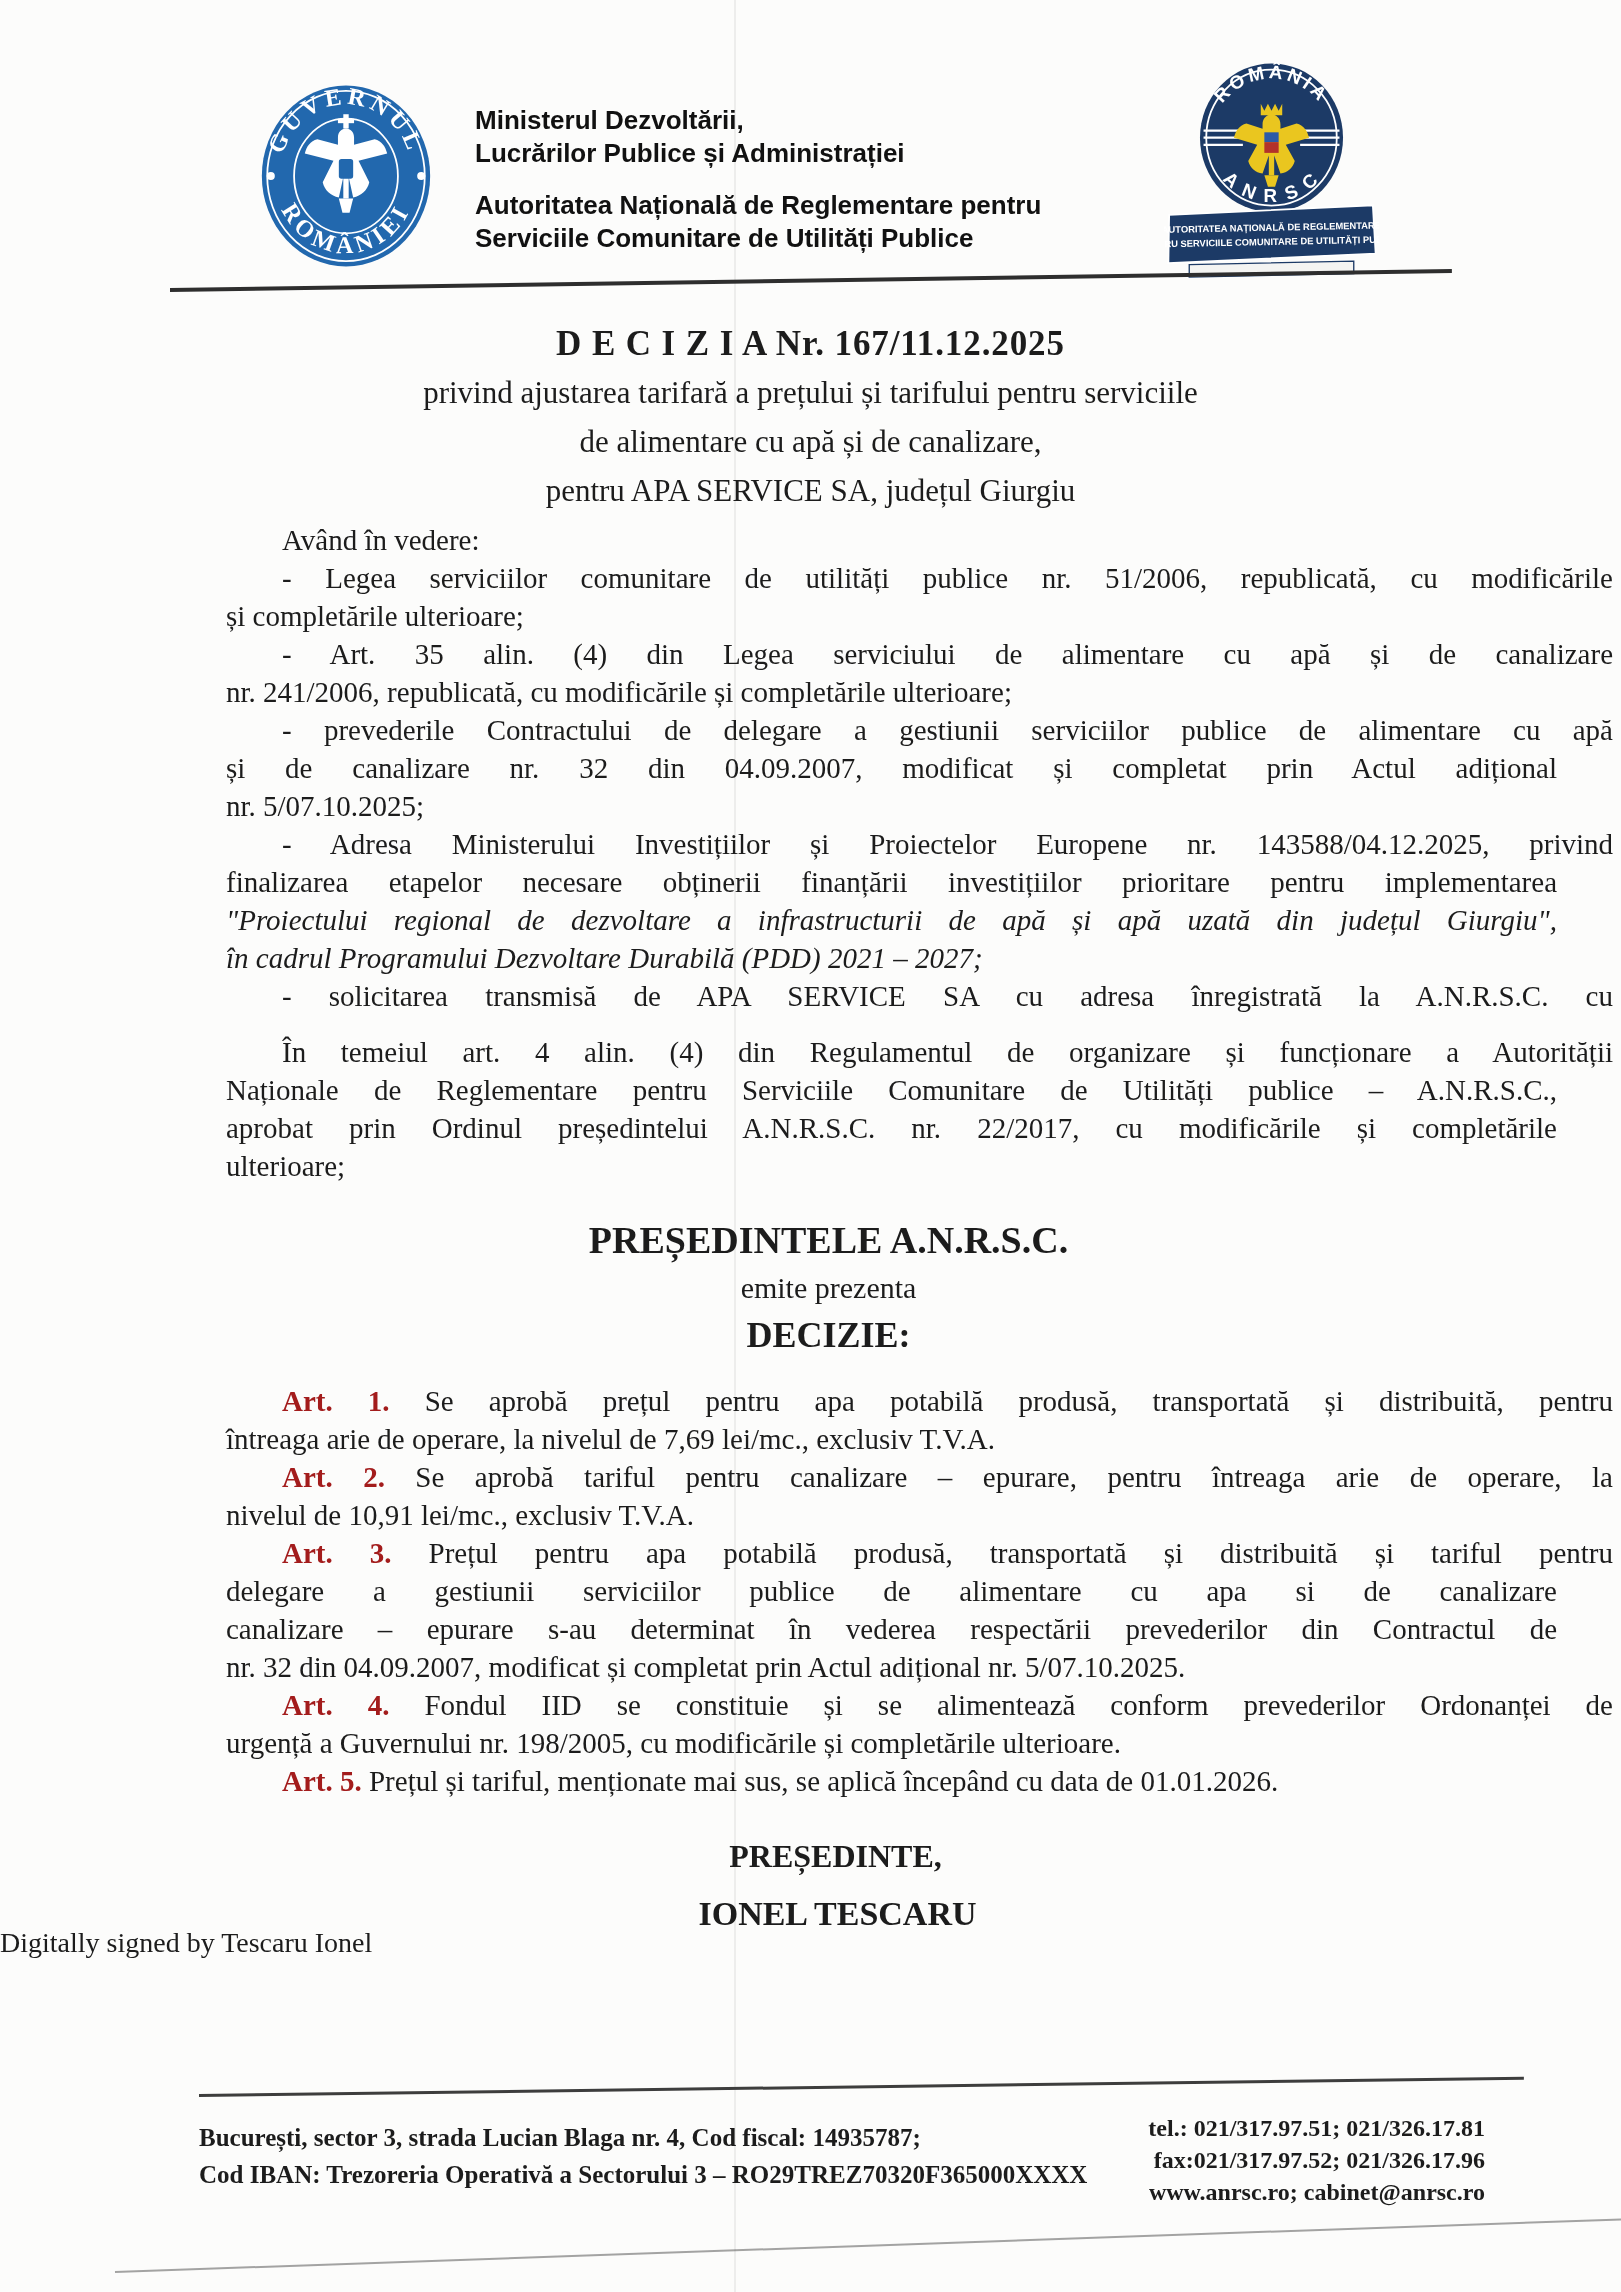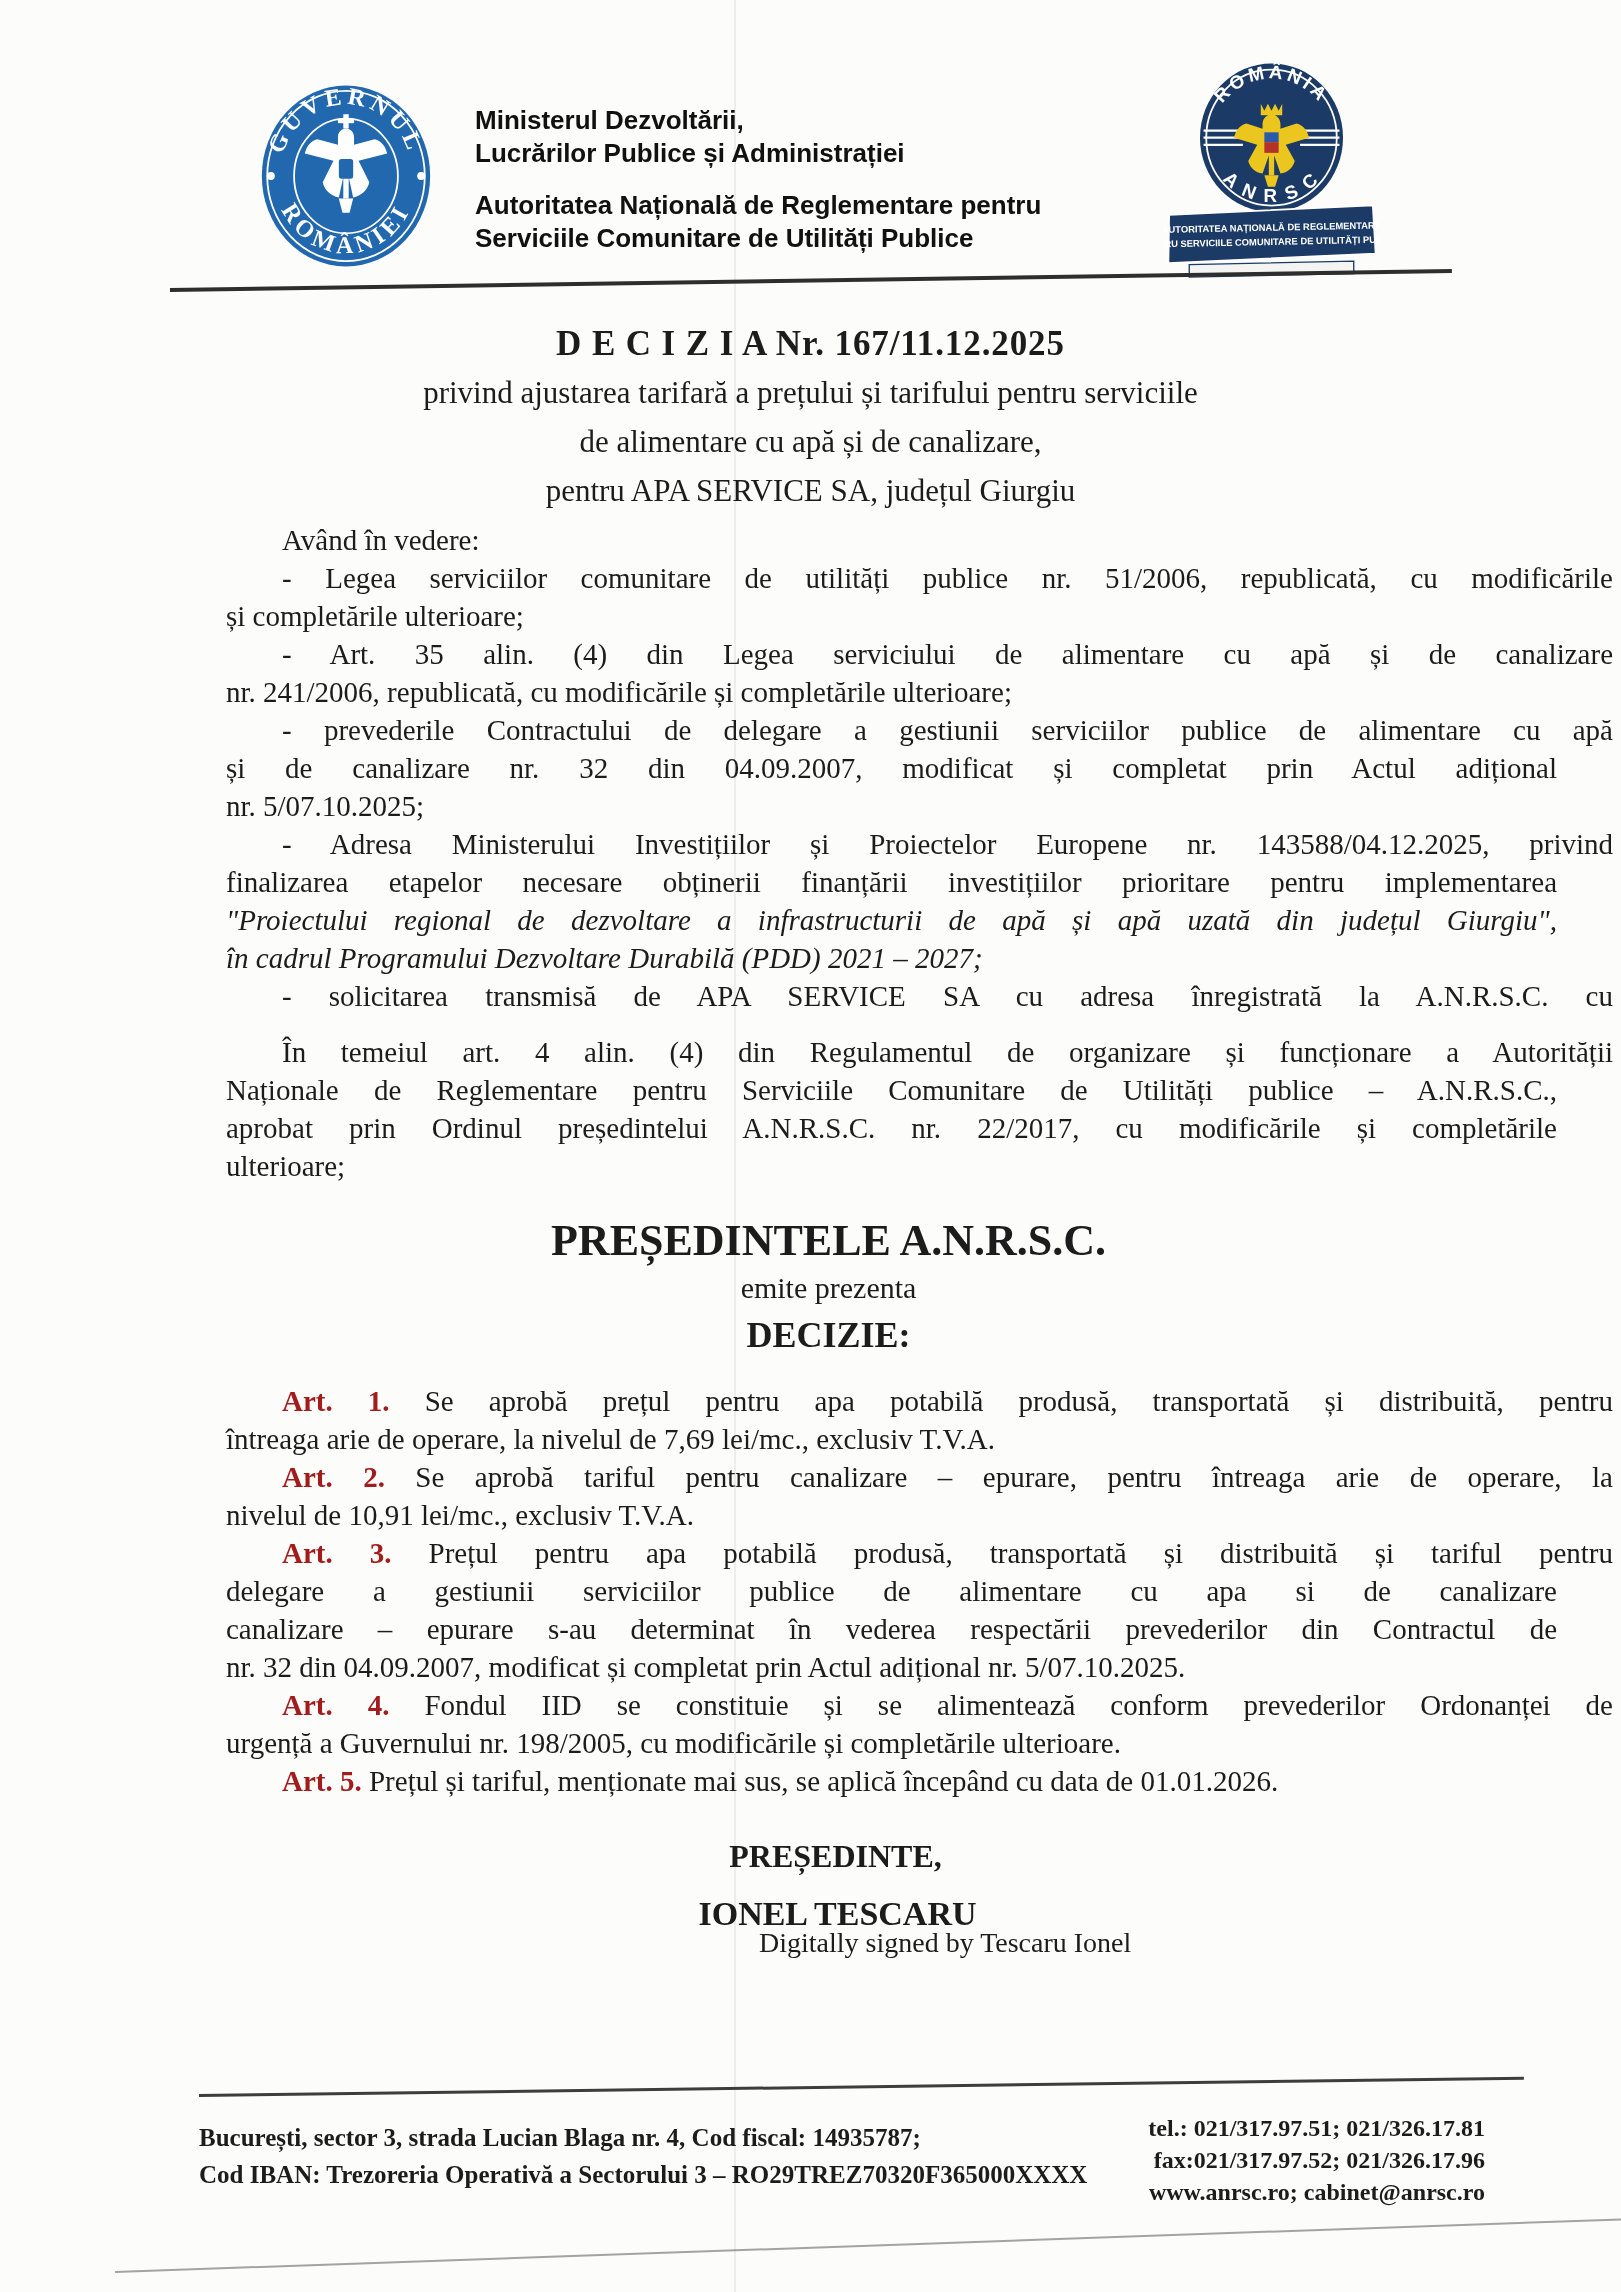--- a/index.html
+++ b/index.html
@@ -29,28 +29,28 @@
   .body-flow { position:absolute; left:226px; top:521px; width:1331px; font-size:29px; line-height:38px; }
   .para { margin:0; }
   .space-before { margin-top:18px; }
   .line { width:100%; }
   .just { text-align:justify; text-align-last:justify; }
   .ind { padding-left:56px; }
   .it { font-style:italic; }
   .art-label { color:var(--red); font-weight:bold; }
   
   .enact { text-align:center; margin:32px 0 23px; transform:translateX(-63px); }
-  .enact-1 { font-weight:bold; font-size:44px; line-height:47px; }
+  .enact-1 { font-weight:bold; font-size:38px; line-height:47px; }
   .enact-2 { font-size:30px; line-height:47px; }
   .enact-3 { font-weight:bold; font-size:36px; line-height:48px; }
   
   .signature { position:absolute; left:0; top:1838px; width:1621px; }
   .sig-role { text-align:center; font-weight:bold; font-size:32px; transform:translateX(25px); }
   .sig-name { text-align:center; font-weight:bold; font-size:34px; margin-top:19.7px; transform:translateX(27px); }
-  .sig-digital { font-size:28px; margin-top:-5.4px; padding-left:759px; }
+  .sig-digital { font-size:28px; margin-top:-5.4px; }
   
   .footer-rule { position:absolute; left:199px; top:2094px; width:1325px; height:2.7px; background:#3d3d3d;
     transform:rotate(-0.75deg); transform-origin:left center; }
   .footer-left { position:absolute; left:199px; top:2119px; font-weight:bold; font-size:25px; line-height:37px; }
   .footer-right { position:absolute; right:136px; top:2112px; text-align:right; font-weight:bold; font-size:24px; line-height:32px;font-family:Liberation Serif, serif; }
 </style>
 </head>
 <body>
 
 <div class="page">

